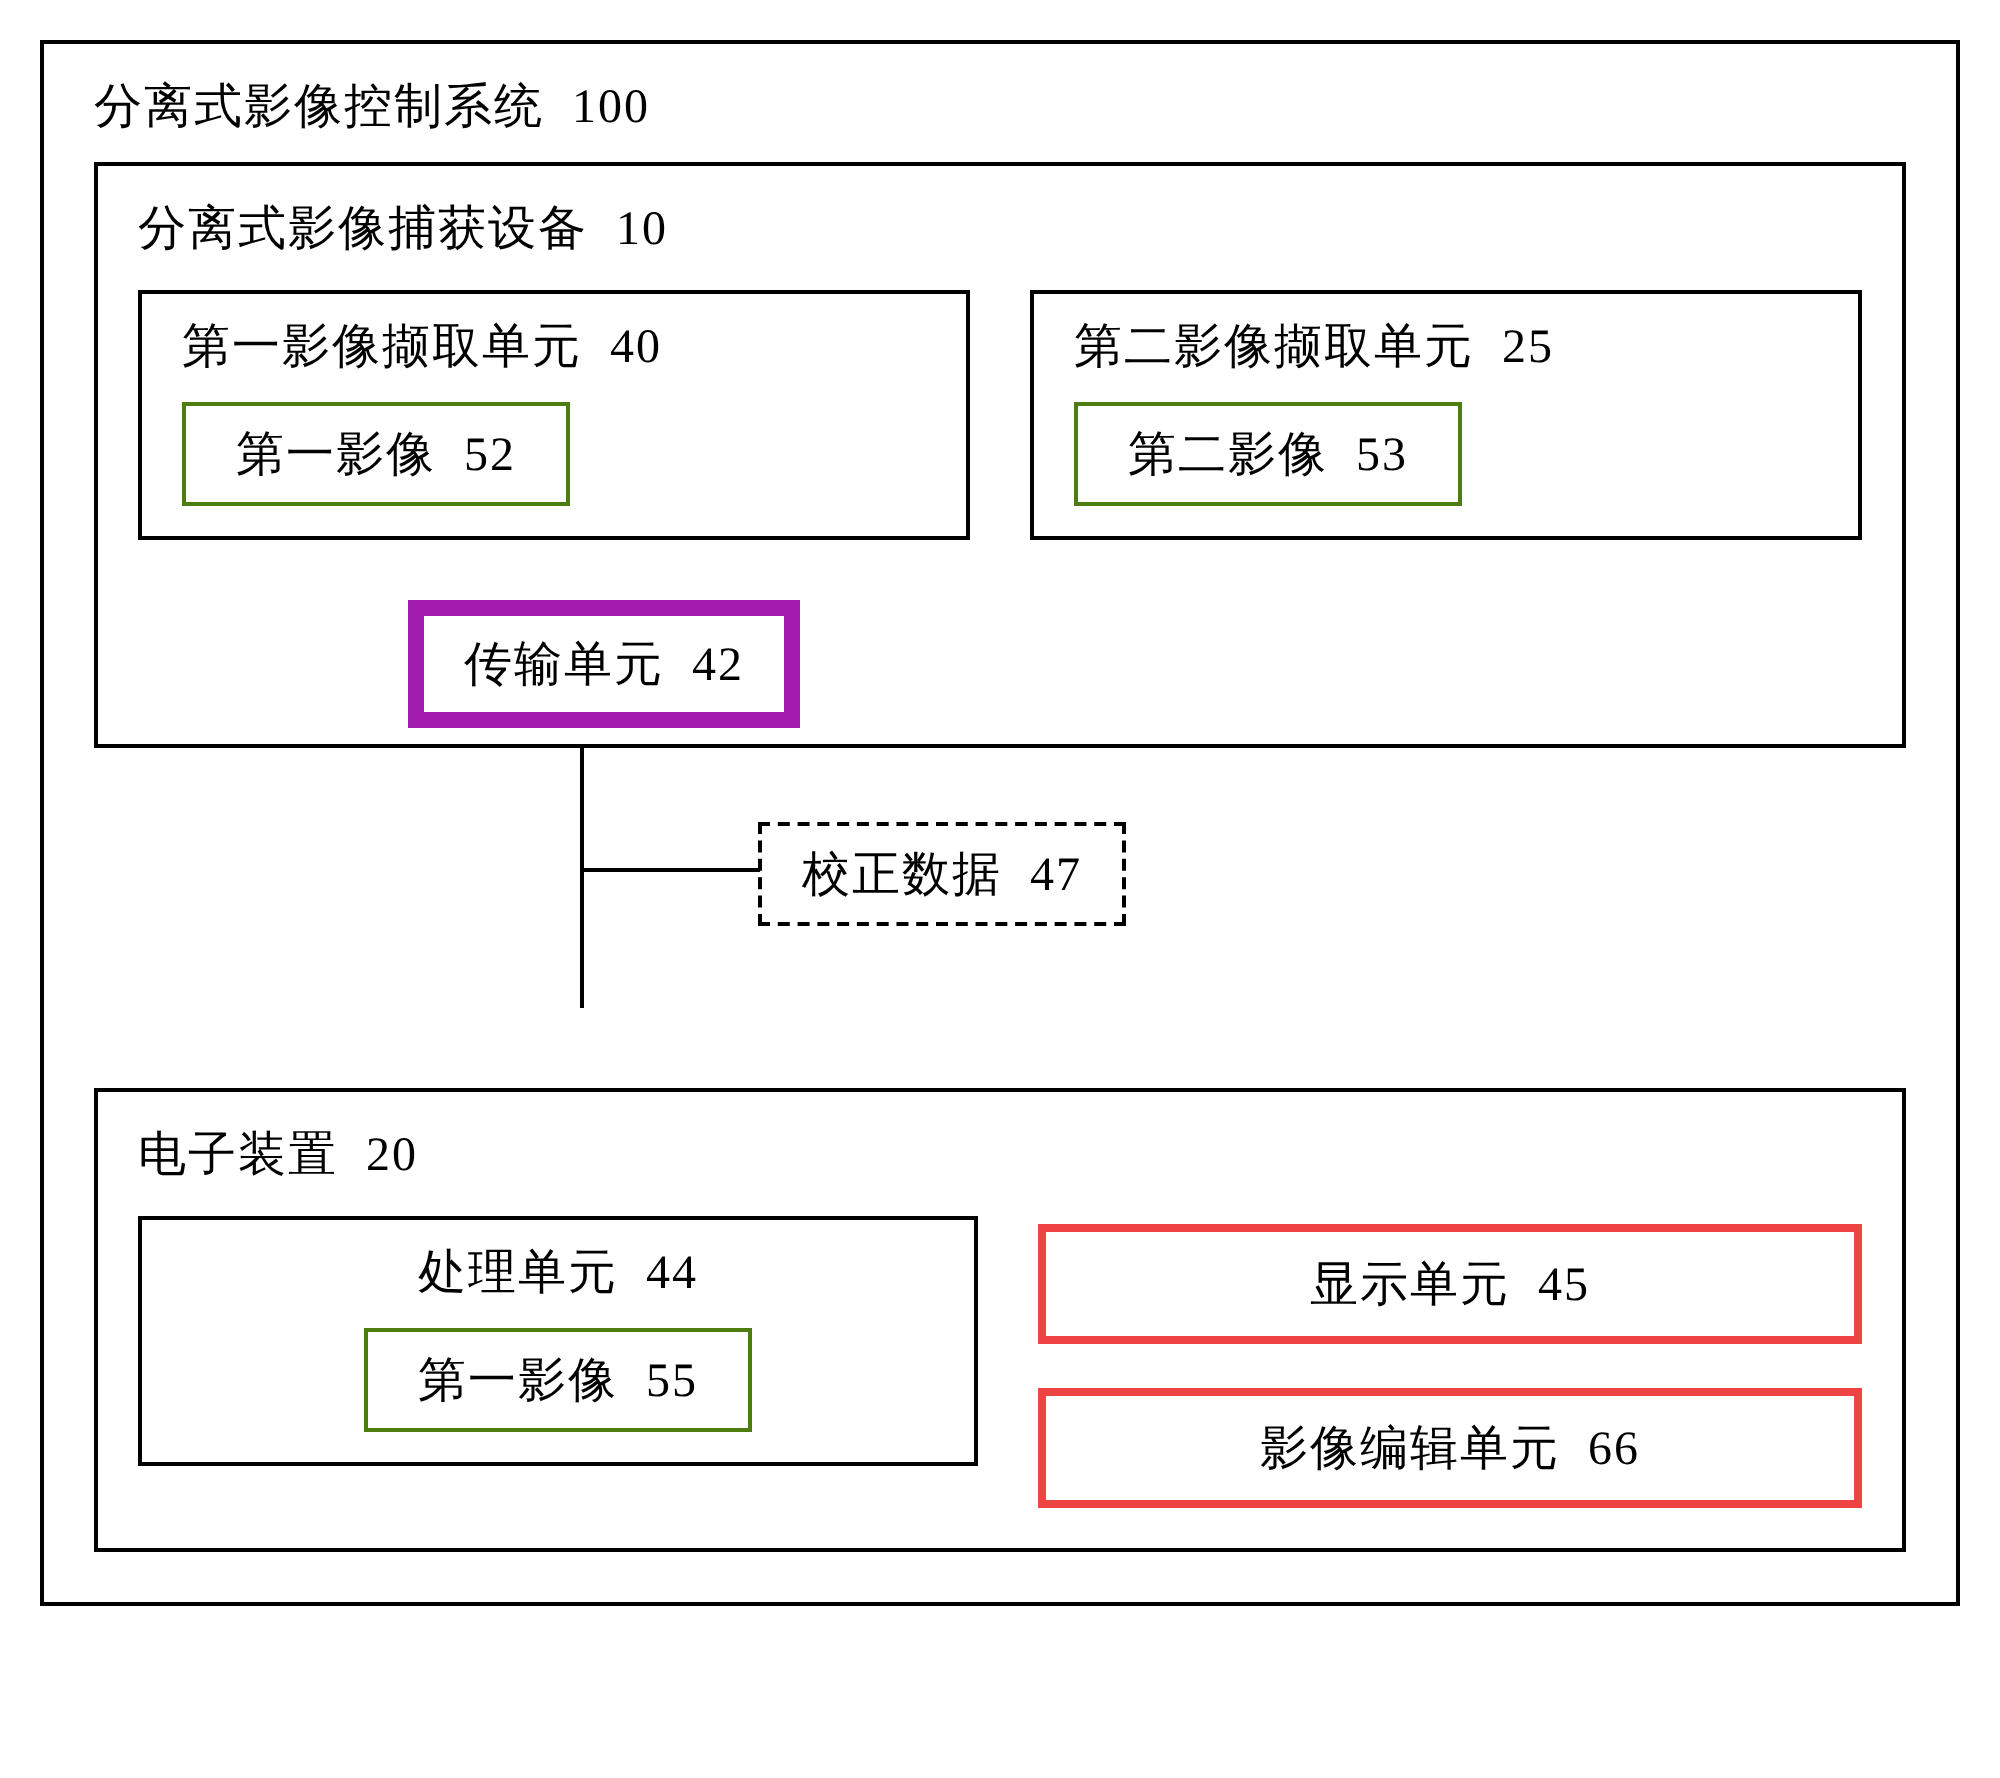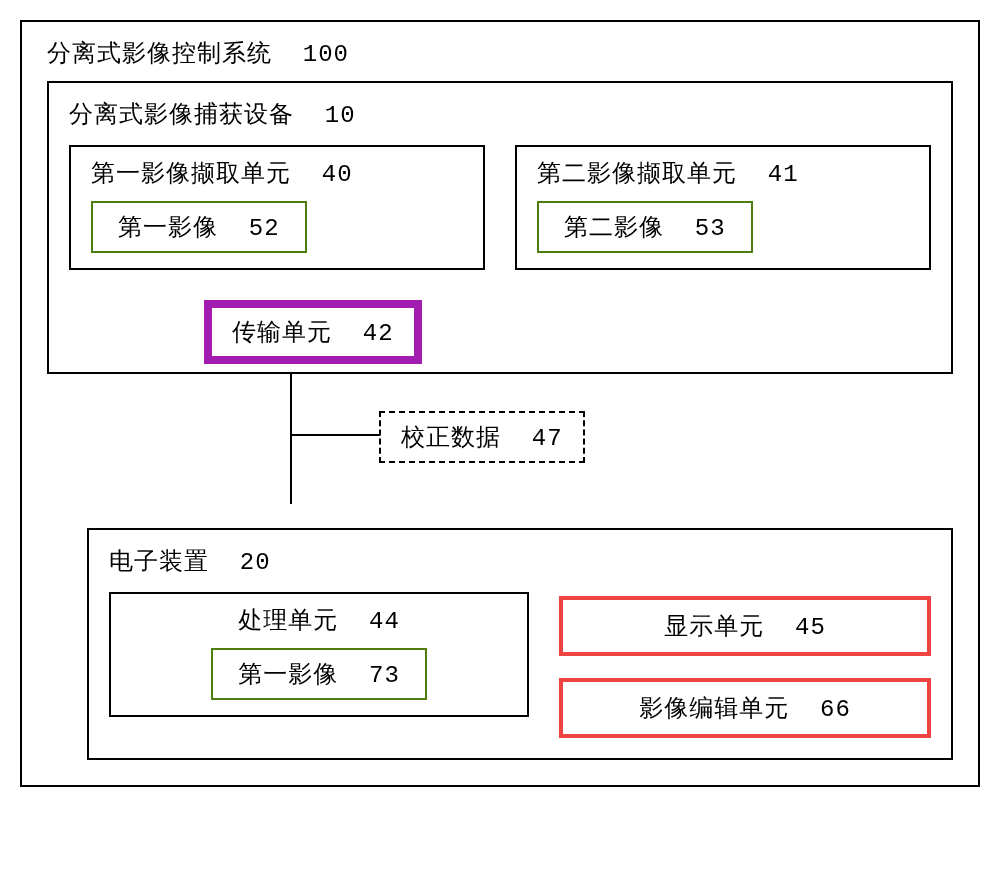--- a/index.html
+++ b/index.html
@@ -1,19 +1,18 @@
 <!DOCTYPE html>
 <html><head>
   <meta charset="utf-8">
   <style>
     * {
       box-sizing: border-box;
       margin: 0;
       padding: 0;
-      font-family: Liberation Mono, monospace;
     }
     body {
       font-family: "SimSun", "宋体", serif;
       font-size: 24px;
       background: #fff;
       padding: 20px;
     }
     .outer-box {
       border: 2px solid #000;
       padding: 15px 25px 25px 25px;
@@ -64,21 +63,21 @@
     .transmission-box {
       border: 8px solid #a21caf;
       padding: 8px 20px;
       display: inline-block;
       letter-spacing: 1px;
       white-space: nowrap;
     }
     .connector-area {
       position: relative;
       height: 154px;
-      margin-bottom: 0;
+      margin-bottom: 16px;
     }
     .v-line-top {
       position: absolute;
       left: 243px;
       top: 0;
       width: 2px;
       height: 60px;
       background: #000;
     }
     .v-line-bottom {
@@ -102,21 +101,20 @@
       left: 332px;
       top: 37px;
       border: 2px dashed #000;
       padding: 8px 20px;
       letter-spacing: 1px;
       white-space: nowrap;
     }
     .electronic-box {
       border: 2px solid #000;
       padding: 15px 20px 20px 20px;
-      margin-left: 40px;
     }
     .electronic-title {
       margin-bottom: 15px;
       letter-spacing: 1px;
     }
     .electronic-content {
       display: flex;
       gap: 30px;
     }
     .left-col {
@@ -165,21 +163,21 @@
         </div>
         <div class="inner-box">
           <span>第一影像</span>
           &nbsp;<span>52</span>
         </div>
       </div>
 
       <div class="unit-box">
         <div class="unit-title">
           <span>第二影像撷取单元</span>
-          &nbsp;<span>41</span>
+          &nbsp;<span>25</span>
         </div>
         <div class="inner-box">
           <span>第二影像</span>
           &nbsp;<span>53</span>
         </div>
       </div>
     </div>
 
     <div class="transmission-row">
       <div class="transmission-box">
@@ -207,21 +205,21 @@
 
     <div class="electronic-content">
       <div class="left-col">
         <div class="processing-box">
           <div class="unit-title">
             <span>处理单元</span>
             &nbsp;<span>44</span>
           </div>
           <div class="inner-box">
             <span>第一影像</span>
-            &nbsp;<span>73</span>
+            &nbsp;<span>55</span>
           </div>
         </div>
       </div>
 
       <div class="right-col">
         <div class="simple-box">
           <span>显示单元</span>
           &nbsp;<span>45</span>
         </div>
         <div class="simple-box">

